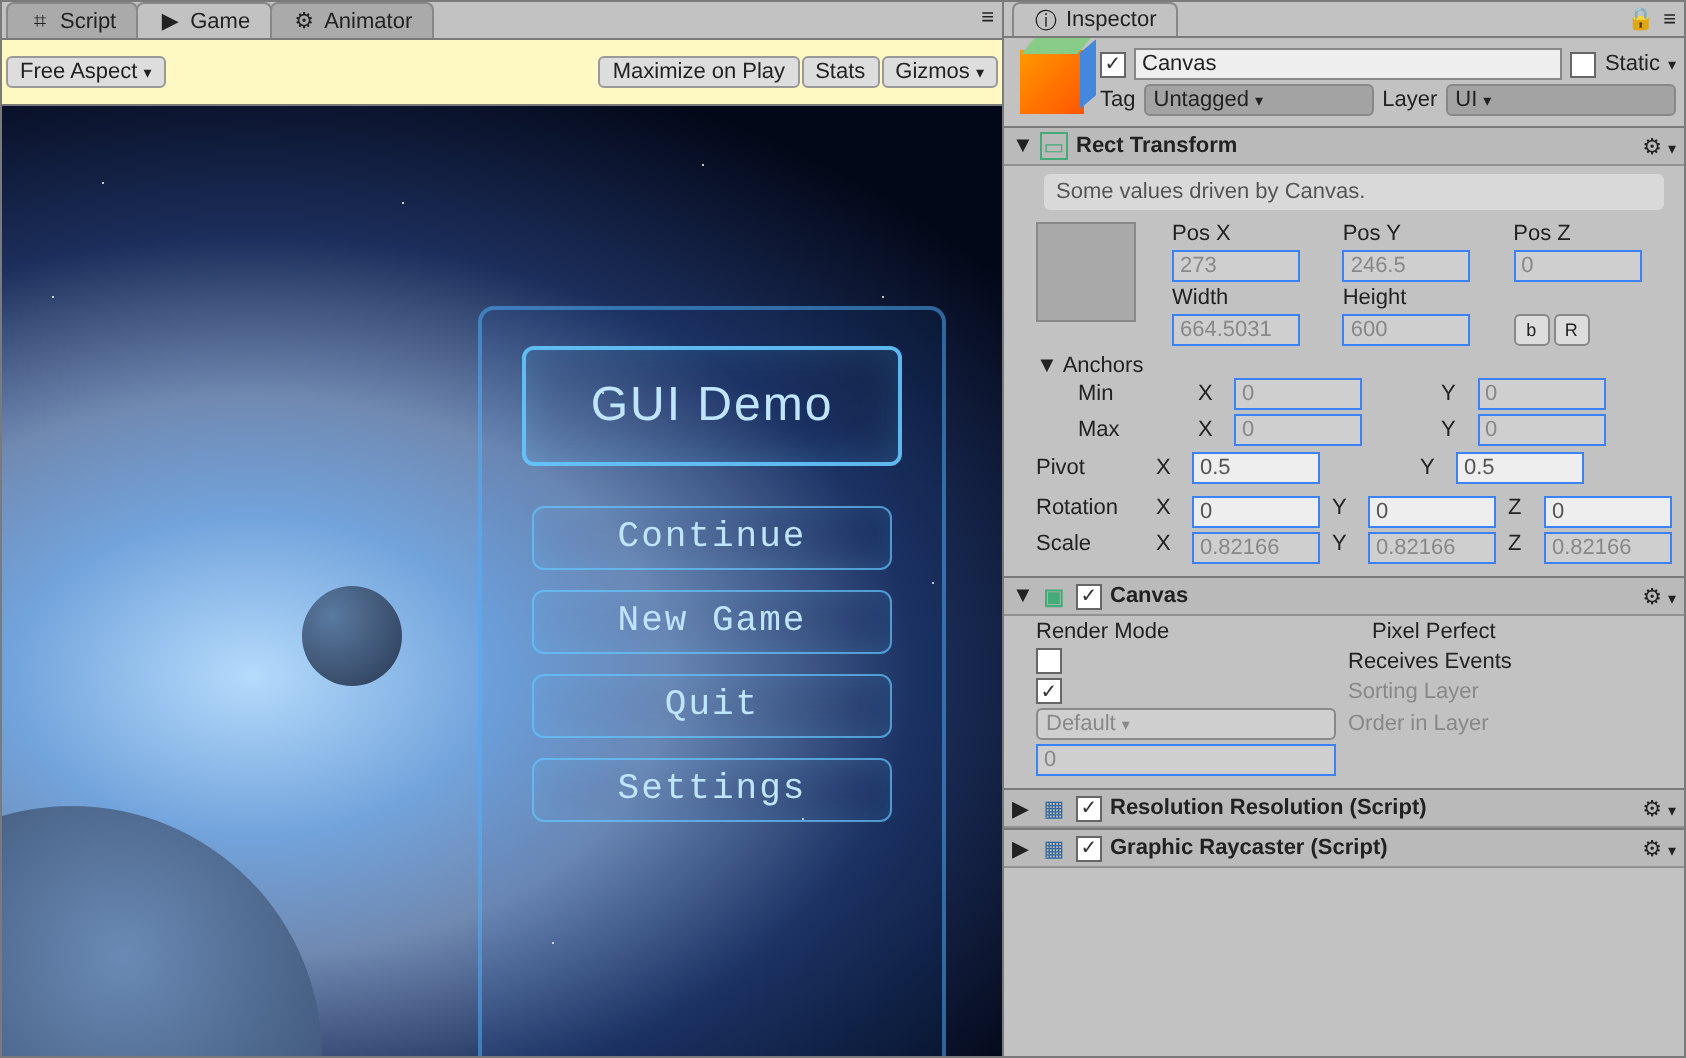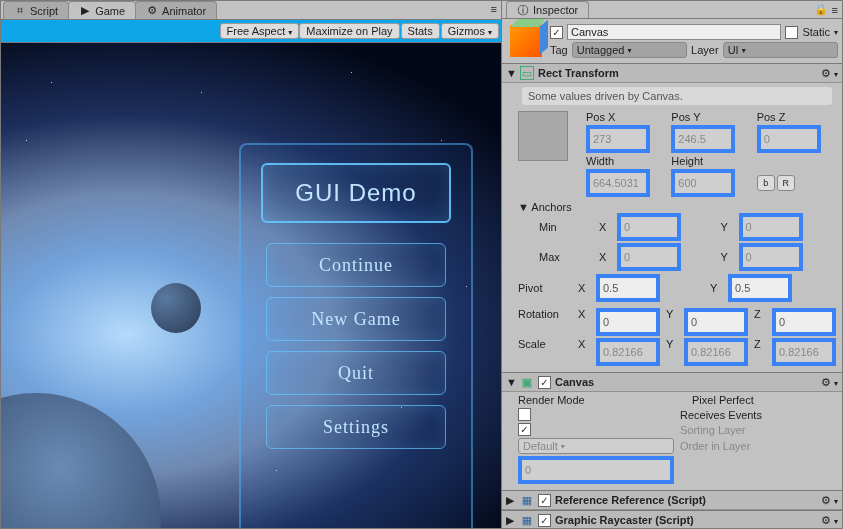--- a/index.html
+++ b/index.html
@@ -2,51 +2,51 @@
 <html><head>
 <meta charset="utf-8">
 <style>
 *{margin:0;padding:0;box-sizing:border-box;font-family:Arial,Helvetica,sans-serif;font-size:11px;color:#222}
 body{background:#c2c2c2;width:843px;height:529px;overflow:hidden;display:flex;border:1px solid #7a7a7a}
 .left-panel{width:547px;display:flex;flex-direction:column;border-right:1px solid #7a7a7a}
 .tabs{display:flex;background:#c2c2c2;height:18px;padding-left:2px;gap:0}
 .tab{padding:2px 10px;border:1px solid #888;border-bottom:none;background:#aaa;border-radius:4px 4px 0 0;display:flex;align-items:center;gap:4px;cursor:pointer;margin-right:-1px}
 .tab.active{background:#c2c2c2}
 .tab-icon{width:12px;height:12px;display:inline-flex;align-items:center;justify-content:center}
-.toolbar{display:flex;height:24px;background:#0ea5e9;border-bottom:1px solid #7a7a7a;border-top:1px solid #7a7a7a;align-items:center;justify-content:flex-end;padding:0 2px}
+.toolbar{display:flex;height:34px;background:#fef9c3;border-bottom:1px solid #7a7a7a;border-top:1px solid #7a7a7a;align-items:center;justify-content:space-between;padding:0 2px}
 .aspect{padding:1px 6px;border:1px solid #999;background:#ddd;border-radius:3px;cursor:pointer}
 .tbtns{display:flex;gap:1px}
 .tbtn{padding:1px 6px;border:1px solid #999;background:#ddd;border-radius:3px;cursor:pointer}
 .game-view{flex:1;position:relative;overflow:hidden}
 .space-bg{position:absolute;inset:0;background:radial-gradient(ellipse 600px 400px at 25% 60%,rgba(180,220,255,.95) 0%,rgba(80,150,230,.7) 20%,rgba(30,80,160,.5) 35%,rgba(10,30,80,.9) 55%,#030818 80%)}
 .star{position:absolute;width:1px;height:1px;background:#fff;border-radius:50%}
 .planet{position:absolute;border-radius:50%}
 .planet1{width:50px;height:50px;background:radial-gradient(circle at 30% 30%,#5a7aa0,#2a3a55);left:150px;top:240px}
 .planet2{width:250px;height:250px;background:radial-gradient(circle at 60% 30%,#6a8ab5,#1a2a45);left:-90px;top:350px}
 .gui-frame{position:absolute;left:238px;top:100px;width:234px;height:396px;border:2px solid rgba(80,180,255,.5);border-radius:8px;background:rgba(30,100,200,.08)}
 .gui-title{margin:18px auto 20px;width:190px;height:60px;border:2px solid rgba(100,200,255,.9);border-radius:6px;display:flex;align-items:center;justify-content:center;font-family:'Arial Narrow',sans-serif;font-size:24px;color:#bfe5ff;letter-spacing:1px;box-shadow:inset 0 0 20px rgba(100,200,255,.2)}
-.gui-btn{margin:10px auto;width:180px;height:44px;border:1px solid rgba(100,200,255,.7);border-radius:6px;display:flex;align-items:center;justify-content:center;font-size:18px;color:#bfe5ff;letter-spacing:1px;cursor:pointer;box-shadow:inset 0 0 15px rgba(100,200,255,.15);font-family:Liberation Serif, serif}
+.gui-btn{margin:10px auto;width:180px;height:32px;border:1px solid rgba(100,200,255,.7);border-radius:6px;display:flex;align-items:center;justify-content:center;font-size:18px;color:#bfe5ff;letter-spacing:1px;cursor:pointer;box-shadow:inset 0 0 15px rgba(100,200,255,.15);font-family:Liberation Mono, monospace}
 .right-panel{flex:1;display:flex;flex-direction:column;background:#c2c2c2}
 .insp-header{display:flex;align-items:center;height:18px;padding:0 4px;gap:4px;border-bottom:1px solid #7a7a7a}
 .row{display:flex;align-items:center;padding:2px 4px;gap:4px}
 .cube{width:32px;height:32px;background:linear-gradient(135deg,#f90,#f50);position:relative;margin:4px}
 .cube::before{content:'';position:absolute;top:-6px;left:4px;width:28px;height:8px;background:#8c8;transform:skewX(-40deg)}
 .cube::after{content:'';position:absolute;top:-2px;right:-6px;width:8px;height:28px;background:#48d;transform:skewY(-40deg)}
 .chk{width:13px;height:13px;border:1px solid #666;background:#fff;display:inline-flex;align-items:center;justify-content:center;cursor:pointer}
 .chk.on::after{content:'✓';font-size:10px;color:#333}
 .name-input{flex:1;padding:1px 3px;border:1px solid #888;background:#eee;height:16px}
 .dd{padding:1px 4px;border:1px solid #888;background:#a3a3a3;border-radius:3px;height:16px;display:inline-flex;align-items:center;gap:3px;cursor:pointer}
 .dd::after{content:'▾';font-size:8px}
 .lbl{color:#222}
 .comp-header{display:flex;align-items:center;background:#bababa;border-top:1px solid #7a7a7a;border-bottom:1px solid #919191;padding:2px 4px;gap:4px}
 .comp-header .fold{cursor:pointer;width:10px;display:inline-block}
 .comp-body{padding:2px 6px 6px 16px}
 .hint{background:#d9d9d9;padding:3px 6px;margin:2px 4px 6px;border-radius:3px;color:#555}
 .thumb{width:50px;height:50px;background:#a9a9a9;border:1px solid #888;margin-right:6px}
-.field{width:64px;padding:1px 3px;border:4px solid #3b82f6;background:#eee;height:28px;color:#555}
+.field{width:64px;padding:1px 3px;border:1px solid #3b82f6;background:#eee;height:16px;color:#555}
 .field.dim{background:#cfcfcf;color:#888}
 .grid3{display:grid;grid-template-columns:auto 1fr 1fr 1fr;gap:2px 6px;align-items:center}
 .grid2{display:grid;grid-template-columns:auto 1fr;gap:2px 6px;align-items:center}
 .gridxy{display:grid;grid-template-columns:54px 12px 1fr 12px 1fr;gap:2px 6px;align-items:center}
 .small-btn{width:18px;height:16px;border:1px solid #888;background:#ddd;border-radius:3px;text-align:center;font-size:9px;cursor:pointer;line-height:14px}
 .gear{margin-left:auto;cursor:pointer}
 .add-comp{margin:8px auto;width:220px;height:22px;border:1px solid #888;background:#ddd;border-radius:4px;display:flex;align-items:center;justify-content:center;cursor:pointer;font-size:12px}
 .comp-icon{width:14px;height:14px;display:inline-flex;align-items:center;justify-content:center}
 .ci-rect{border:1.5px solid #4a7;color:#4a7}
 .ci-canvas{color:#4a7;font-weight:bold}
@@ -223,21 +223,21 @@
     <span class="lbl" style="color:#888">Sorting Layer</span>
     <span class="dd" style="color:#888;background:#cfcfcf">Default</span>
     <span class="lbl" style="color:#888">Order in Layer</span>
     <input class="field dim" style="width: 100%;" value="0">
   </div>
 
   <div class="comp-header">
     <span class="fold">▶</span>
     <span class="comp-icon ci-script">▦</span>
     <span class="chk on"></span>
-    <b>Reference Reference (Script)</b>
+    <b>Resolution Resolution (Script)</b>
     <span class="gear">⚙ <span style="font-size:8px">▾</span></span>
   </div>
   <div class="comp-header">
     <span class="fold">▶</span>
     <span class="comp-icon ci-script">▦</span>
     <span class="chk on"></span>
     <b>Graphic Raycaster (Script)</b>
     <span class="gear">⚙ <span style="font-size:8px">▾</span></span>
   </div>
 

